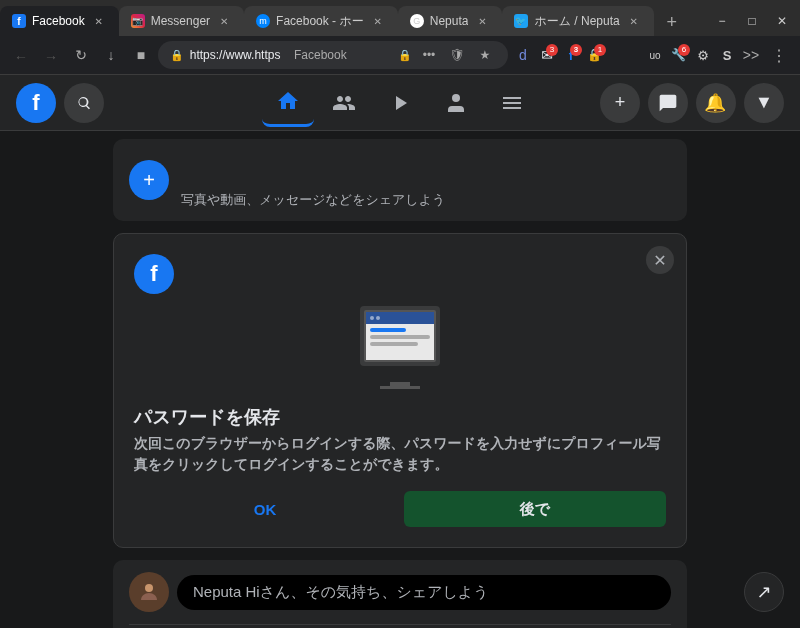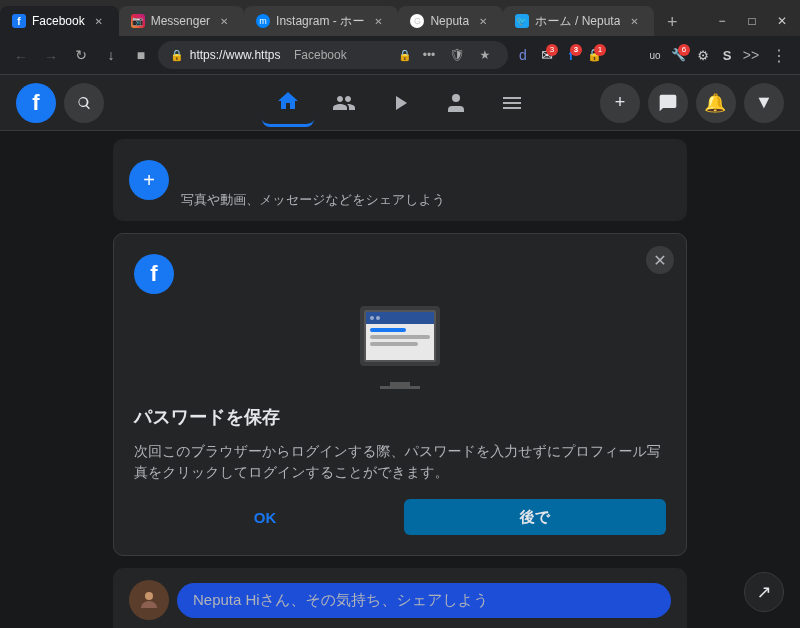--- a/index.html
+++ b/index.html
@@ -419,48 +419,49 @@
     .dialog-base {
       width: 40px;
       height: 3px;
       background: #555;
       margin: 0 auto;
     }
     .dialog-title {
       font-size: 18px;
       font-weight: 700;
       color: #e4e6ea;
-      margin-bottom: 12px;
+      margin-bottom: 4px;
     }
     .dialog-desc {
       font-size: 14px;
       color: #b0b3b8;
       line-height: 1.5;
       margin-bottom: 16px;
+      font-weight: bold;
     }
     .dialog-buttons {
       display: flex;
       gap: 8px;
       justify-content: space-between;
     }
     .dialog-btn {
       flex: 1;
       height: 36px;
       border-radius: 6px;
       border: none;
       cursor: pointer;
       font-size: 15px;
       font-weight: 600;
     }
     .dialog-btn.ok {
       background: transparent;
       color: #1877f2;
     }
     .dialog-btn.later {
-      background: #0369a1;
+      background: #14532d;
       color: #e4e6ea;
     }
 
     
     .post-box {
       background: #242526;
       border-radius: 10px;
       padding: 12px 16px;
       margin-bottom: 12px;
     }
@@ -477,21 +478,21 @@
       background: #5a3e2b;
       flex-shrink: 0;
       display: flex;
       align-items: center;
       justify-content: center;
       font-size: 18px;
       overflow: hidden;
     }
     .post-input {
       flex: 1;
-      background: #1d4ed8;
+      background: #000000;
       border: none;
       border-radius: 20px;
       padding: 8px 16px;
       color: #b0b3b8;
       font-size: 15px;
       cursor: pointer;
     }
     .post-actions {
       display: flex;
       border-top: 1px solid #3a3b3c;
@@ -536,21 +537,21 @@
       <span class="tab-label">Facebook</span>
       <div class="tab-close">✕</div>
     </div>
     <div class="tab">
       <div class="tab-favicon fav-ig">📷</div>
       <span class="tab-label">Messenger</span>
       <div class="tab-close">✕</div>
     </div>
     <div class="tab">
       <div class="tab-favicon fav-msg">m</div>
-      <span class="tab-label">Instagram - ホー</span>
+      <span class="tab-label">Facebook - ホー</span>
       <div class="tab-close">✕</div>
     </div>
     <div class="tab">
       <div class="tab-favicon fav-google">G</div>
       <span class="tab-label">Neputa</span>
       <div class="tab-close">✕</div>
     </div>
     <div class="tab">
       <div class="tab-favicon fav-twitter">🐦</div>
       <span class="tab-label">ホーム / Neputa</span>

